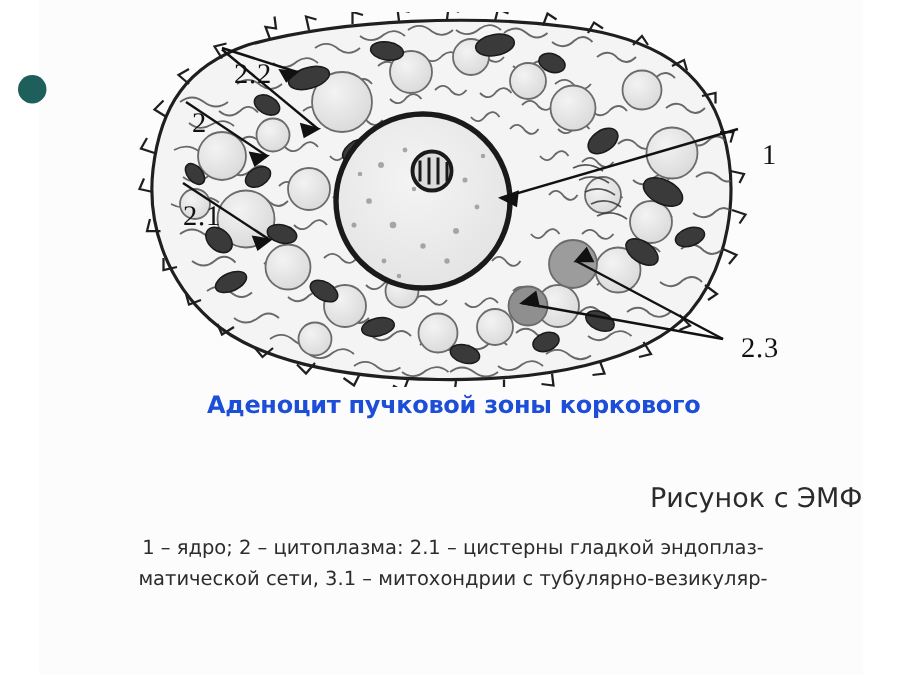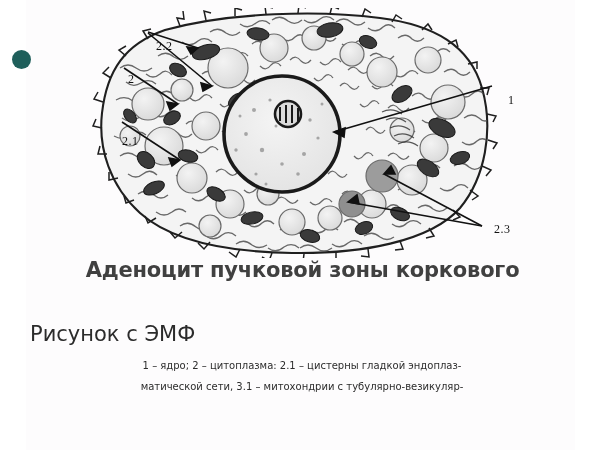--- a/index.html
+++ b/index.html
@@ -49,21 +49,21 @@
   }
   #figure svg {
     display: block;
     width: 540px;
     height: 250px;
   }
 
   .lbl {
     position: absolute;
     font-family: "Liberation Serif", serif;
-    font-size: 12px;
+    font-size: 19px;
     color: #111111;
     letter-spacing: 0.5px;
     white-space: nowrap;
   }
   #label-22 { left: 126px; top: 31px; }
   #label-2  { left: 98px;  top: 64px; }
   #label-21 { left: 92px;  top: 126px; }
   #label-1  { left: 478px; top: 85px; }
   #label-23 { left: 464px; top: 214px; }
 
@@ -71,45 +71,45 @@
   #title-block {
     position: absolute;
     left: 30px;
     top: 258px;
     width: 545px;
     text-align: center;
   }
   .title-line {
     font-family: "DejaVu Sans", sans-serif;
     font-weight: bold;
-    font-size: 21px;
+    font-size: 16px;
     line-height: 24px;
-    color: #404040;
+    color: #1d4ed8;
     letter-spacing: -0.2px;
   }
   #subtitle {
     position: absolute;
     left: 30px;
     top: 322px;
     width: 545px;
-    text-align: left;
+    text-align: right;
     font-family: "DejaVu Sans", sans-serif;
-    font-size: 21px;
+    font-size: 18px;
     color: #2b2b2b;
   }
   #legend {
     position: absolute;
     left: 36px;
     top: 355px;
     width: 532px;
     text-align: center;
   }
   .legend-line {
     font-family: "DejaVu Sans", sans-serif;
-    font-size: 10px;
+    font-size: 13px;
     line-height: 21px;
     color: #2c2c2c;
     white-space: nowrap;
   }
 </style>
 </head>
 <body>
 
 <div id="slide">
 

